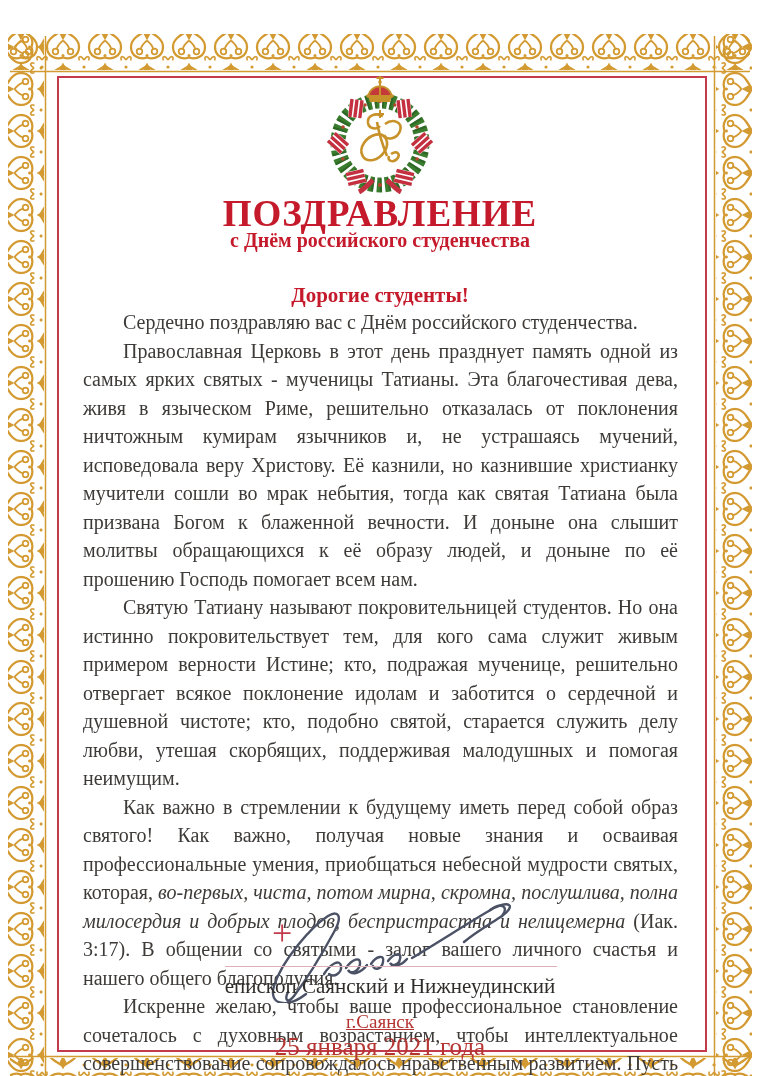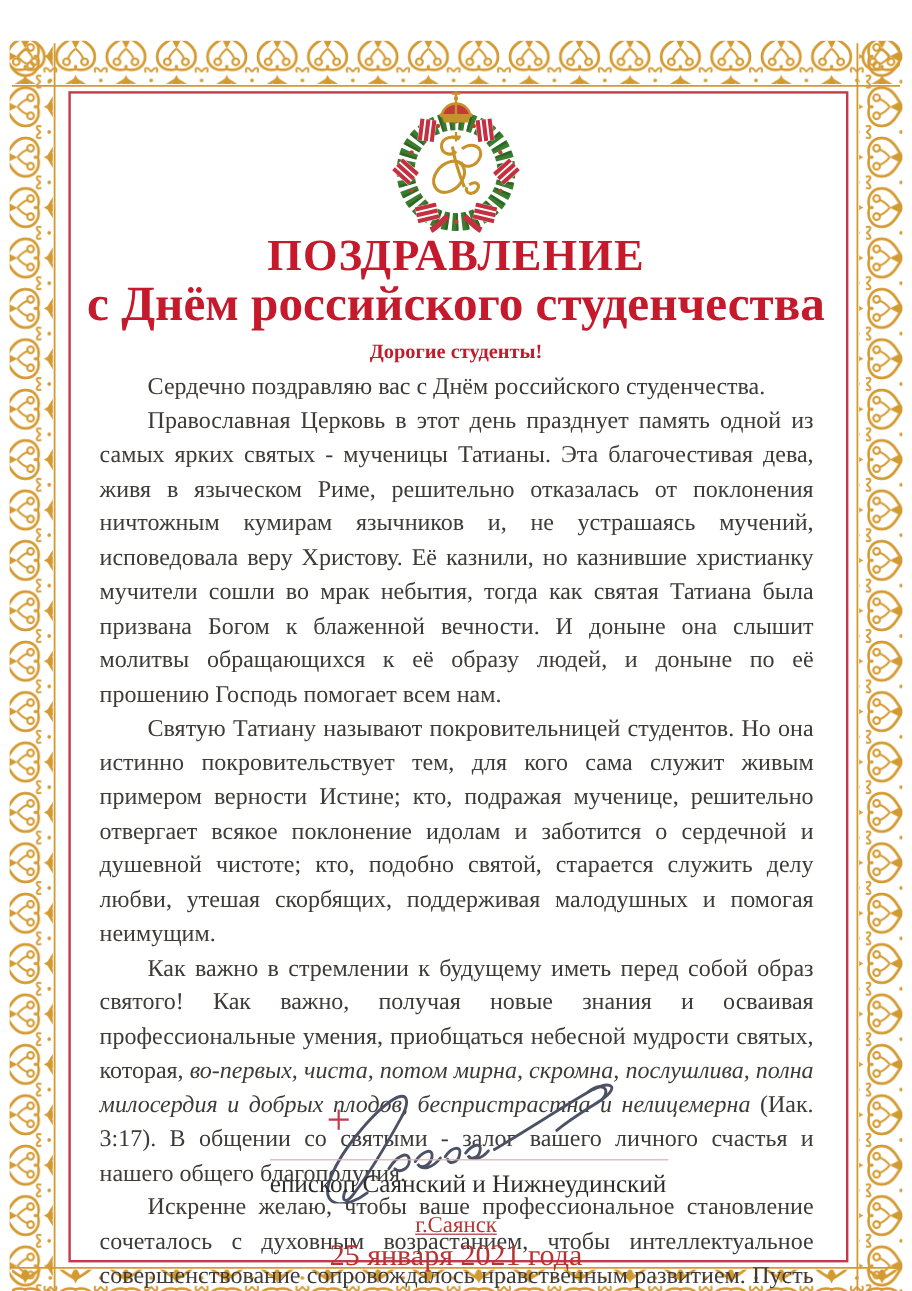--- a/index.html
+++ b/index.html
@@ -23,26 +23,26 @@
   .border-svg{position:absolute;left:0;top:0;}
   .content{position:absolute;left:0;top:0;width:760px;height:1076px;}
   .emblem{position:absolute;left:321px;top:50px;}
   .title1{
     position:absolute;top:166px;left:60px;width:640px;
     text-align:center;font-size:37px;font-weight:bold;
     color:var(--accent-red);letter-spacing:1px;
   }
   .title2{
     position:absolute;top:203px;left:60px;width:640px;
-    text-align:center;font-size:41px;font-weight:bold;
+    text-align:center;font-size:20px;font-weight:bold;
     color:var(--accent-red);
   }
   .salutation{
     position:absolute;top:257px;left:60px;width:640px;
-    text-align:center;font-size:17px;font-weight:bold;
+    text-align:center;font-size:21px;font-weight:bold;
     color:var(--accent-red);
   }
   .body-text{
     position:absolute;top:282px;left:83px;width:595px;
     font-size:20px;line-height:28.5px;color:var(--body-text);
     text-align:justify;
   }
   .body-text p{text-indent:40px;}
   .quote-italic{font-style:italic;}
   .sign-cross{

